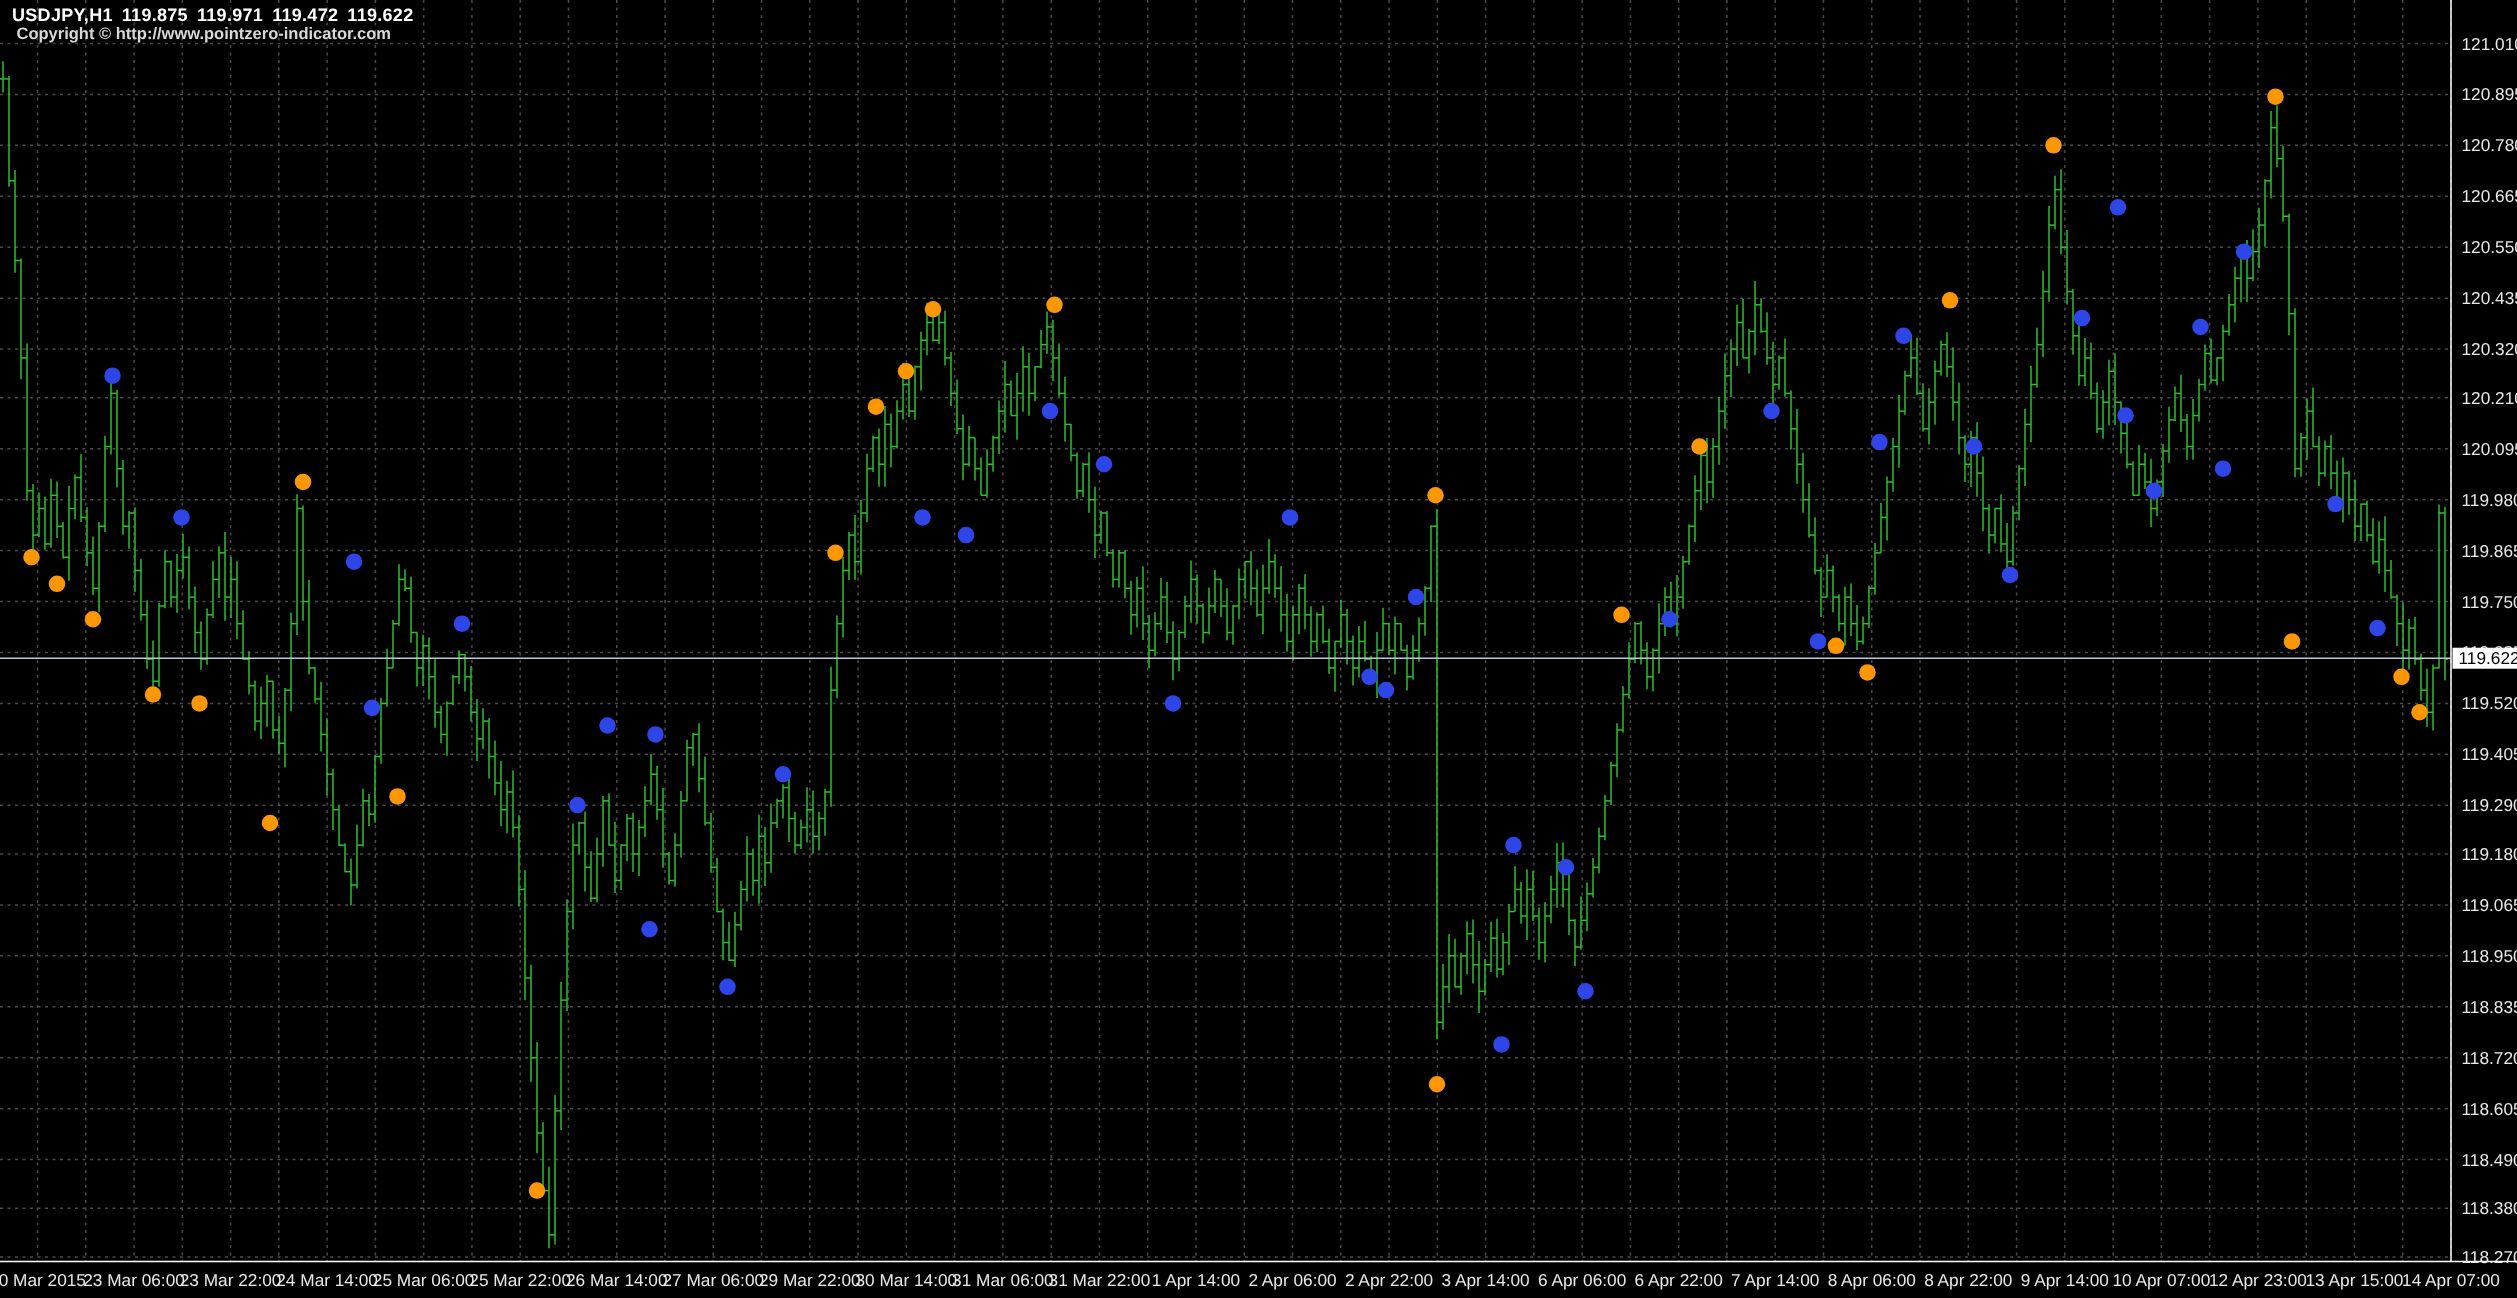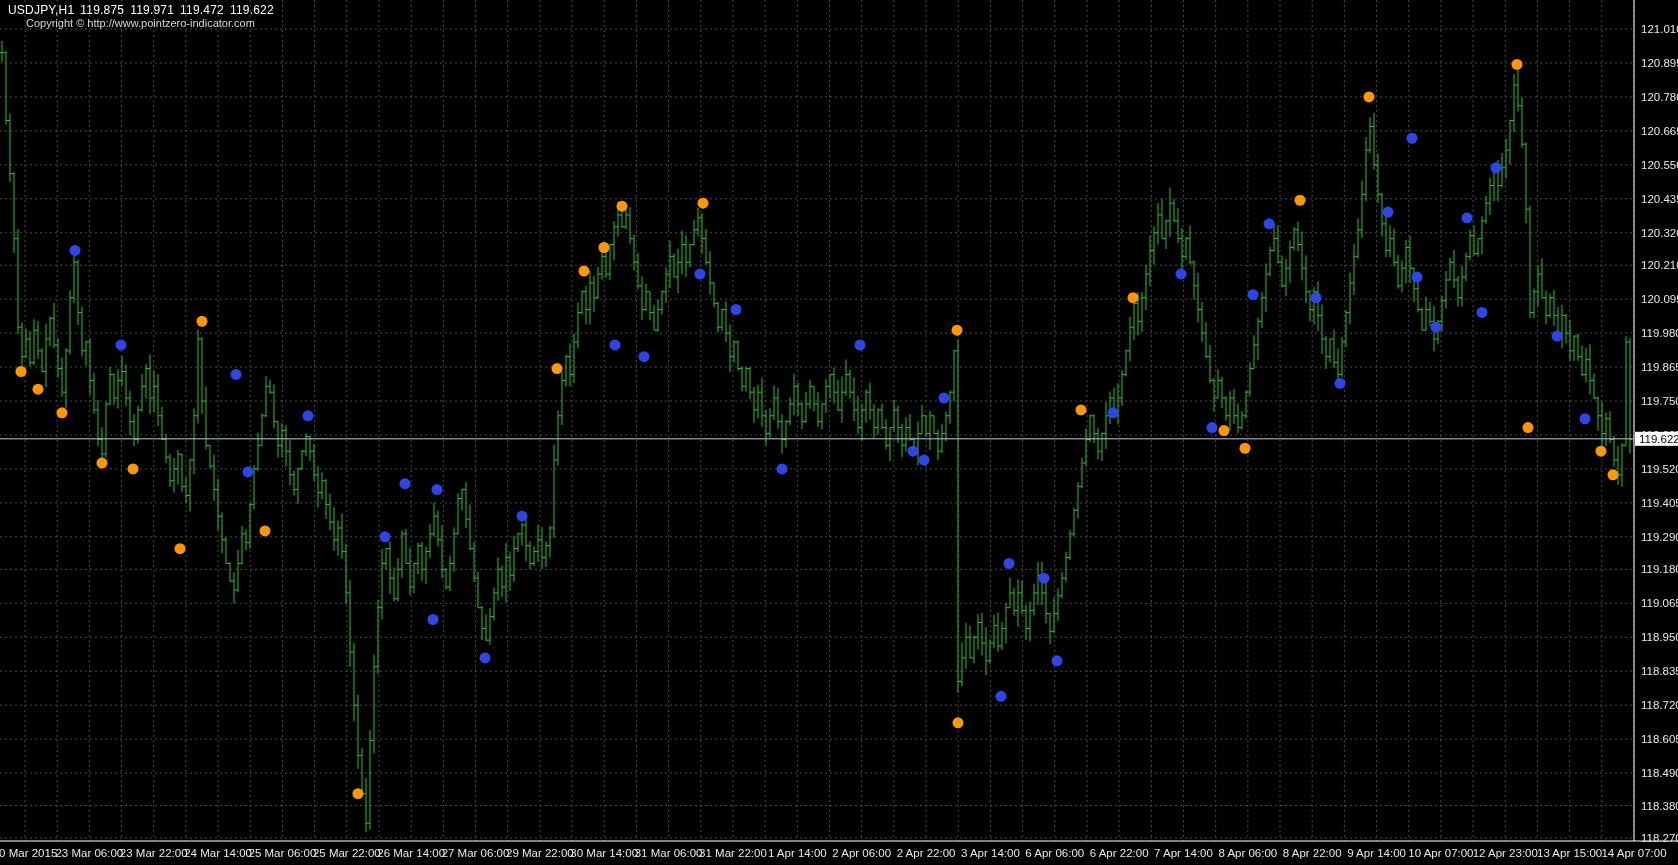--- a/index.html
+++ b/index.html
@@ -1,21 +1,21 @@
 <!DOCTYPE html>
 <html><head>
 <meta charset="utf-8">
 <style>
   html,body{margin:0;padding:0;background:#000;}
   #chart-window{position:relative;width:1678px;height:865px;background:#000;overflow:hidden;
     font-family:"Liberation Sans",sans-serif;}
-  #hdr{position:absolute;left:8px;top:3px;z-index:5;color:#fff;font-size:12px;font-weight:normal;
+  #hdr{position:absolute;left:8px;top:3px;z-index:5;color:#fff;font-size:12px;font-weight:bold;
     letter-spacing:0.2px;white-space:pre;}
   #hdr span{margin-right:6px;}
-  #copy{position:absolute;left:26px;top:17px;z-index:5;color:#d8d8d8;font-size:11px;font-weight:normal;}
+  #copy{position:absolute;left:11px;top:17px;z-index:5;color:#d8d8d8;font-size:11px;font-weight:bold;}
   svg{position:absolute;left:0;top:0;}
 </style>
 </head>
 <body>
 
 <div id="chart-window">
   <div id="hdr"><span>USDJPY,H1</span><span>119.875</span><span>119.971</span><span>119.472</span><span>119.622</span></div>
   <div id="copy">Copyright © http://www.pointzero-indicator.com</div>
   <svg id="cv" width="1678" height="865">
       <g>

